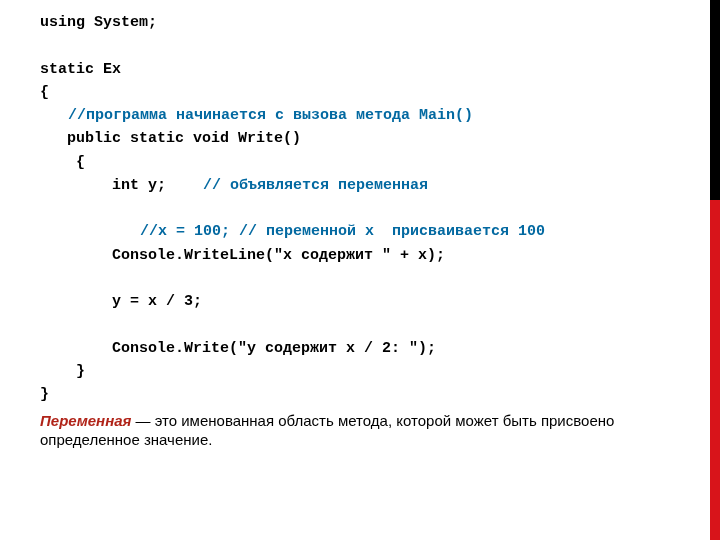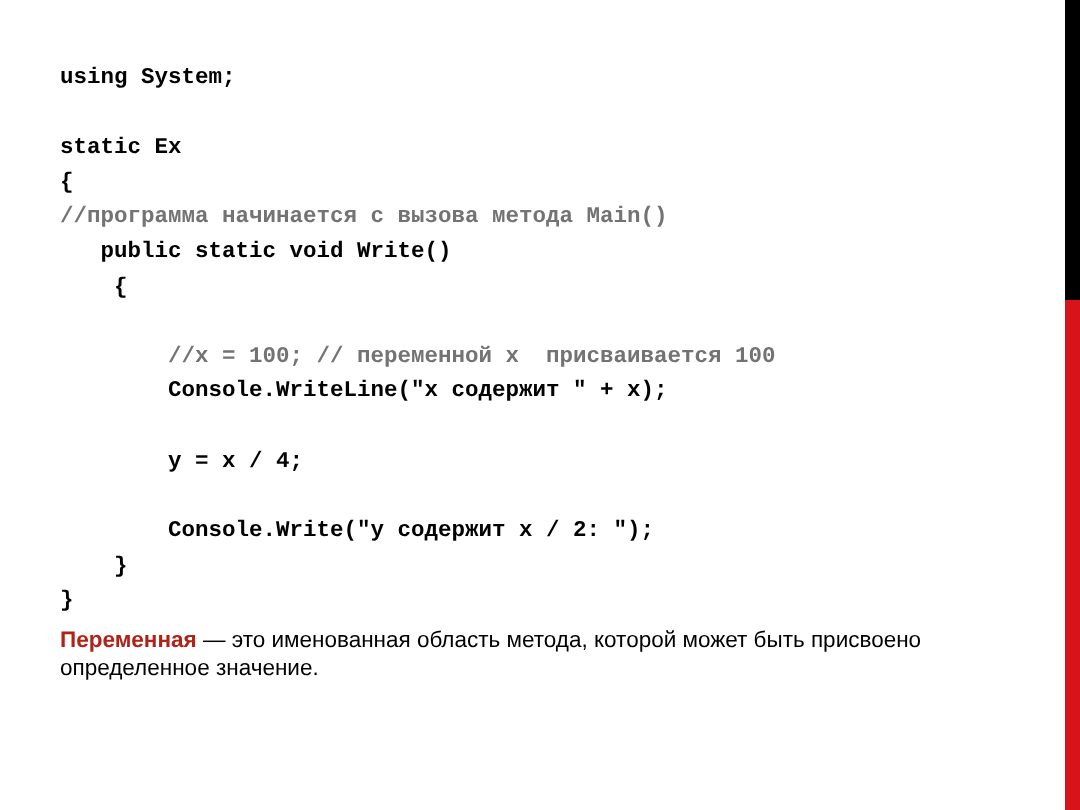--- a/index.html
+++ b/index.html
@@ -25,40 +25,42 @@
     background: #000000;
     height: 200px;
     width: 10px;
   }
   .accent-red {
     background: #d8141a;
     height: 340px;
     width: 10px;
   }
   .content {
-    padding: 40px 40px 0 40px;
+    padding: 11px 40px 0 40px;
     line-height: 1.55;
   }
   .code-line {
     white-space: pre;
     color: #000000;
   }
   .comment {
-    color: #737373;
+    color: #0369a1;
+    margin-left: 28px;
   }
   .annotation {
     font-family: Arial, Helvetica, sans-serif;
     font-weight: normal;
     font-size: 15px;
     color: #000000;
     line-height: 1.25;
     margin-top: 6px;
     white-space: normal;
   }
   .annotation .term {
+    font-style: italic;
     font-weight: bold;
     color: #b02318;
   }
   .blank {
     height: 1.55em;
   }
 </style>
 </head>
 <body>
 
@@ -69,25 +71,26 @@
 
 <div class="content">
 
   <div class="code-line">using System;</div>
   <div class="blank"></div>
   <div class="code-line">static Ex</div>
   <div class="code-line">{</div>
   <div class="code-line comment">//программа начинается с вызова метода Main()</div>
   <div class="code-line">   public static void Write()</div>
   <div class="code-line">    {</div>
+  <div class="code-line"><span>        int y; </span><span class="comment">// объявляется переменная</span></div>
   <div class="blank"></div>
   <div class="code-line comment">        //x = 100; // переменной x  присваивается 100</div>
   <div class="code-line">        Console.WriteLine("x содержит " + x);</div>
   <div class="blank"></div>
-  <div class="code-line">        y = x / 4;</div>
+  <div class="code-line">        y = x / 3;</div>
   <div class="blank"></div>
   <div class="code-line">        Console.Write("y содержит x / 2: ");</div>
   <div class="code-line">    }</div>
   <div class="code-line">}</div>
 
   <div class="annotation">
     <span class="term">Переменная</span><span> — это именованная область метода, которой может быть присвоено определенное значение.</span>
   </div>
 
 </div>

